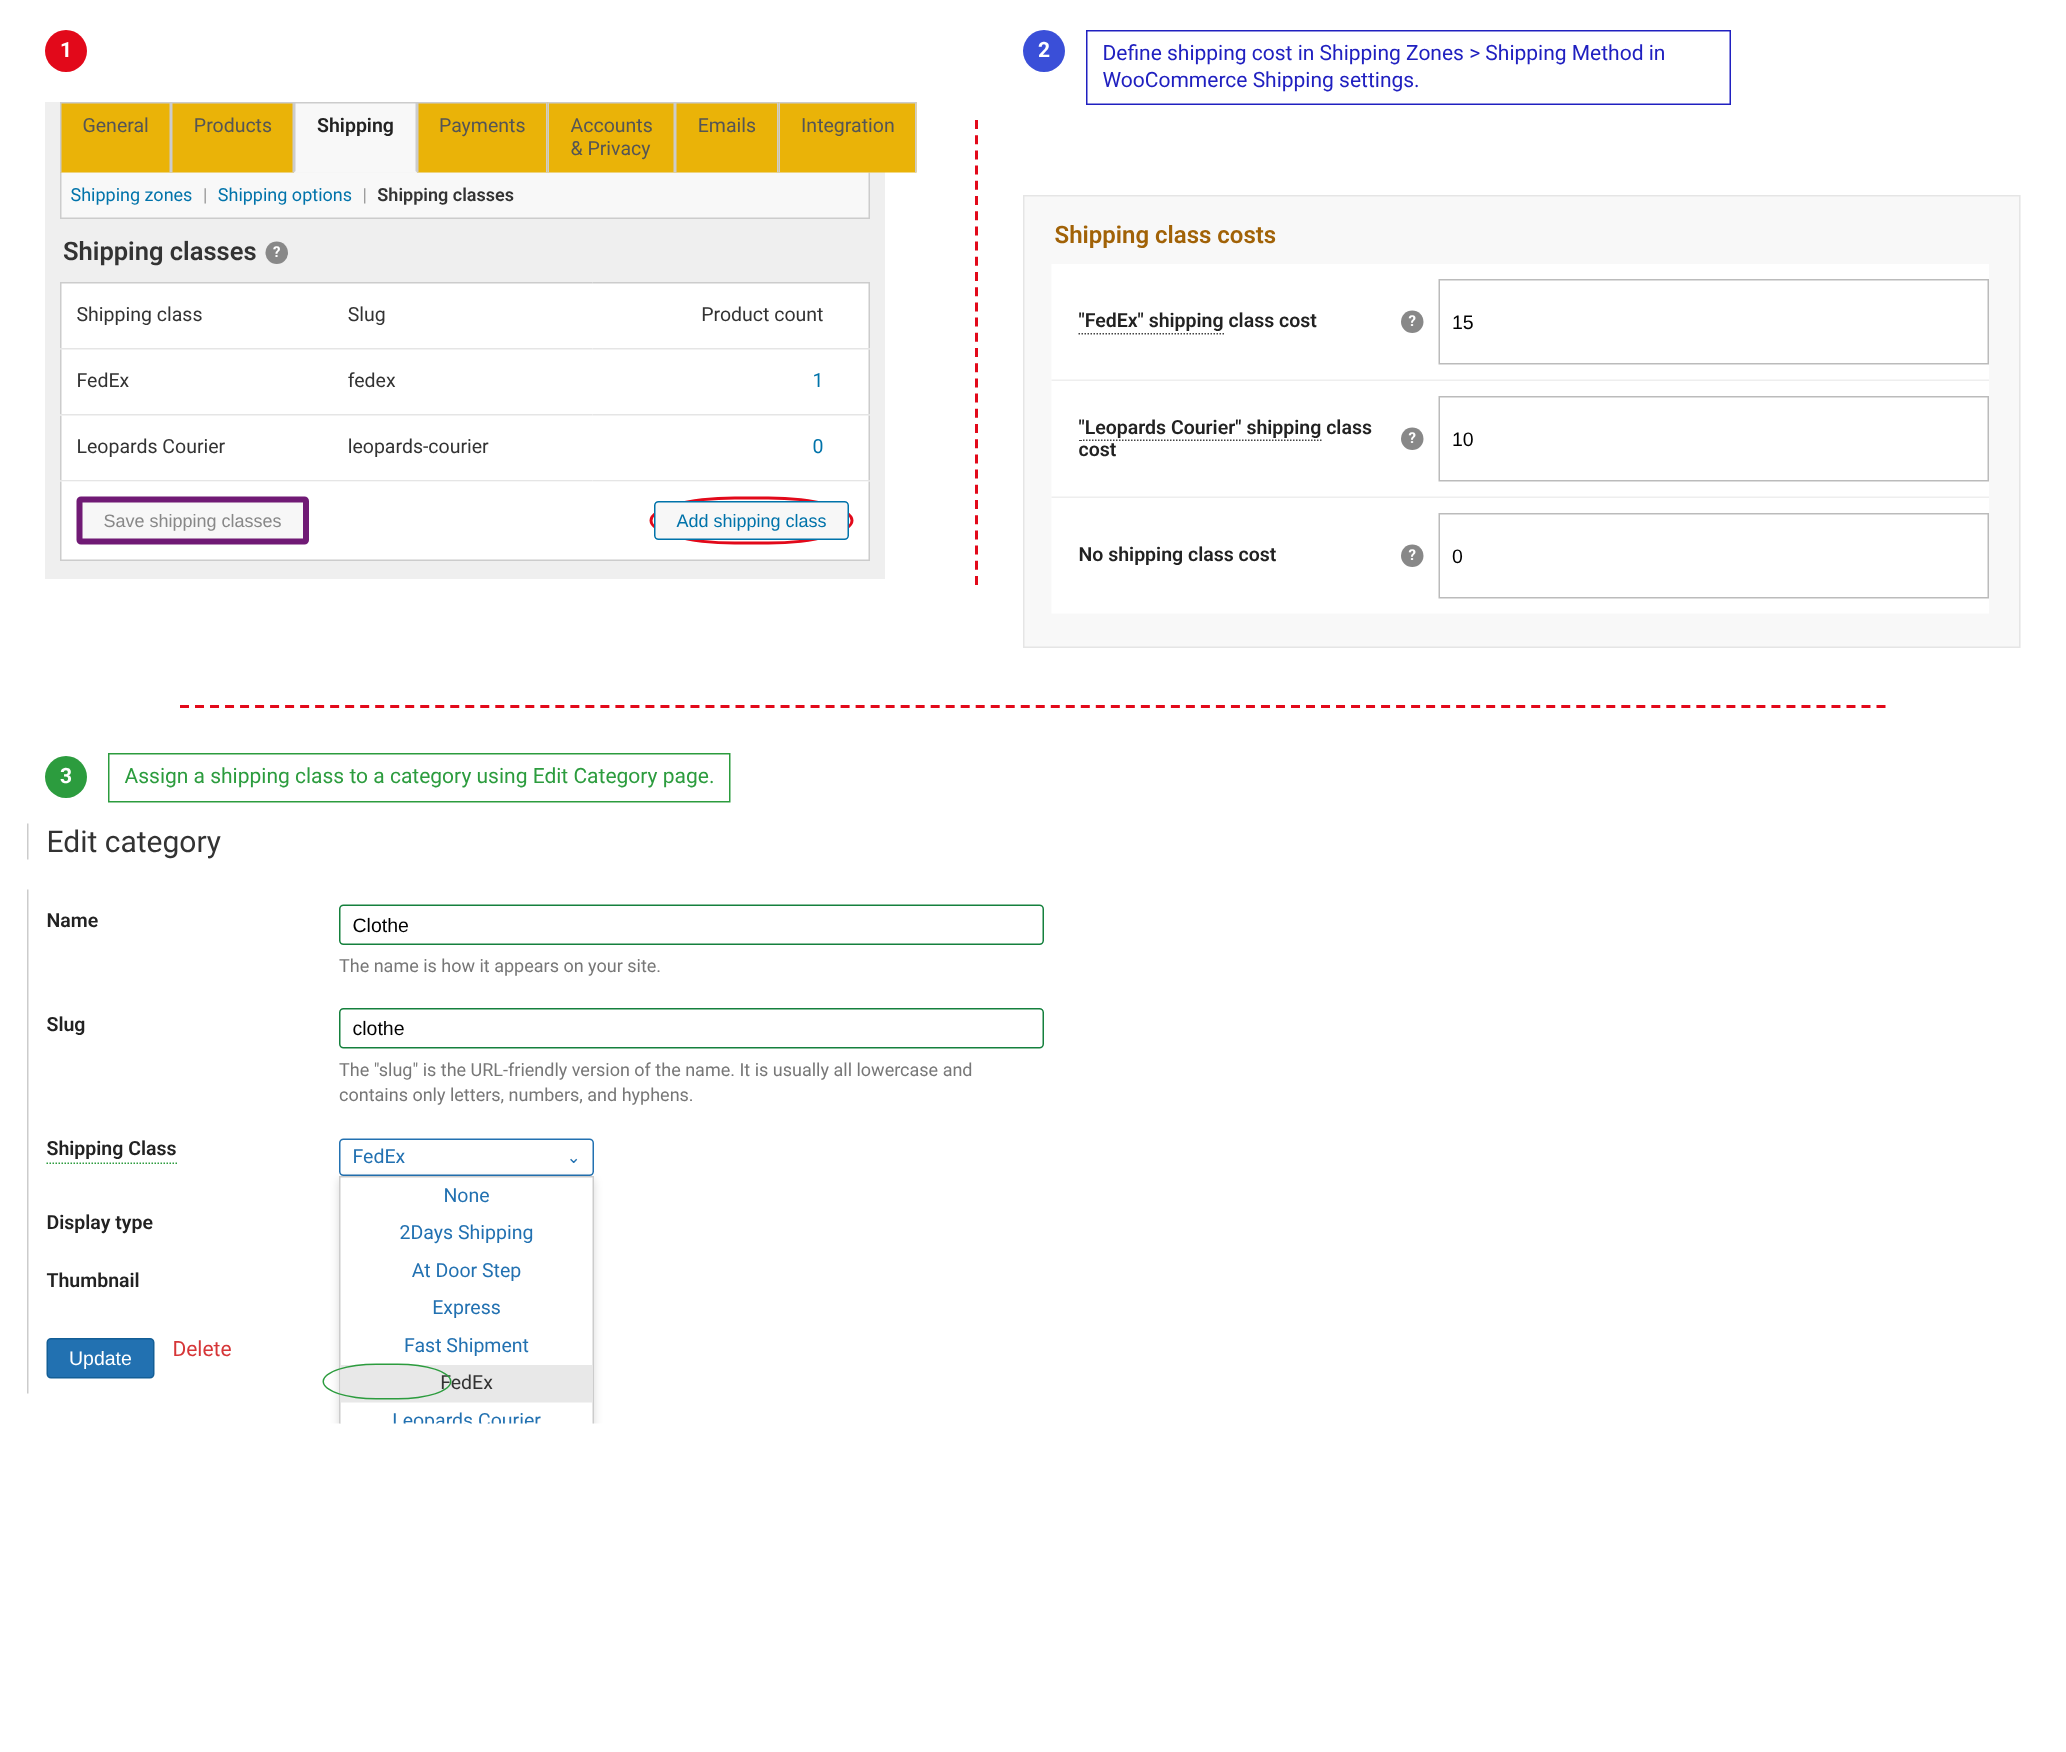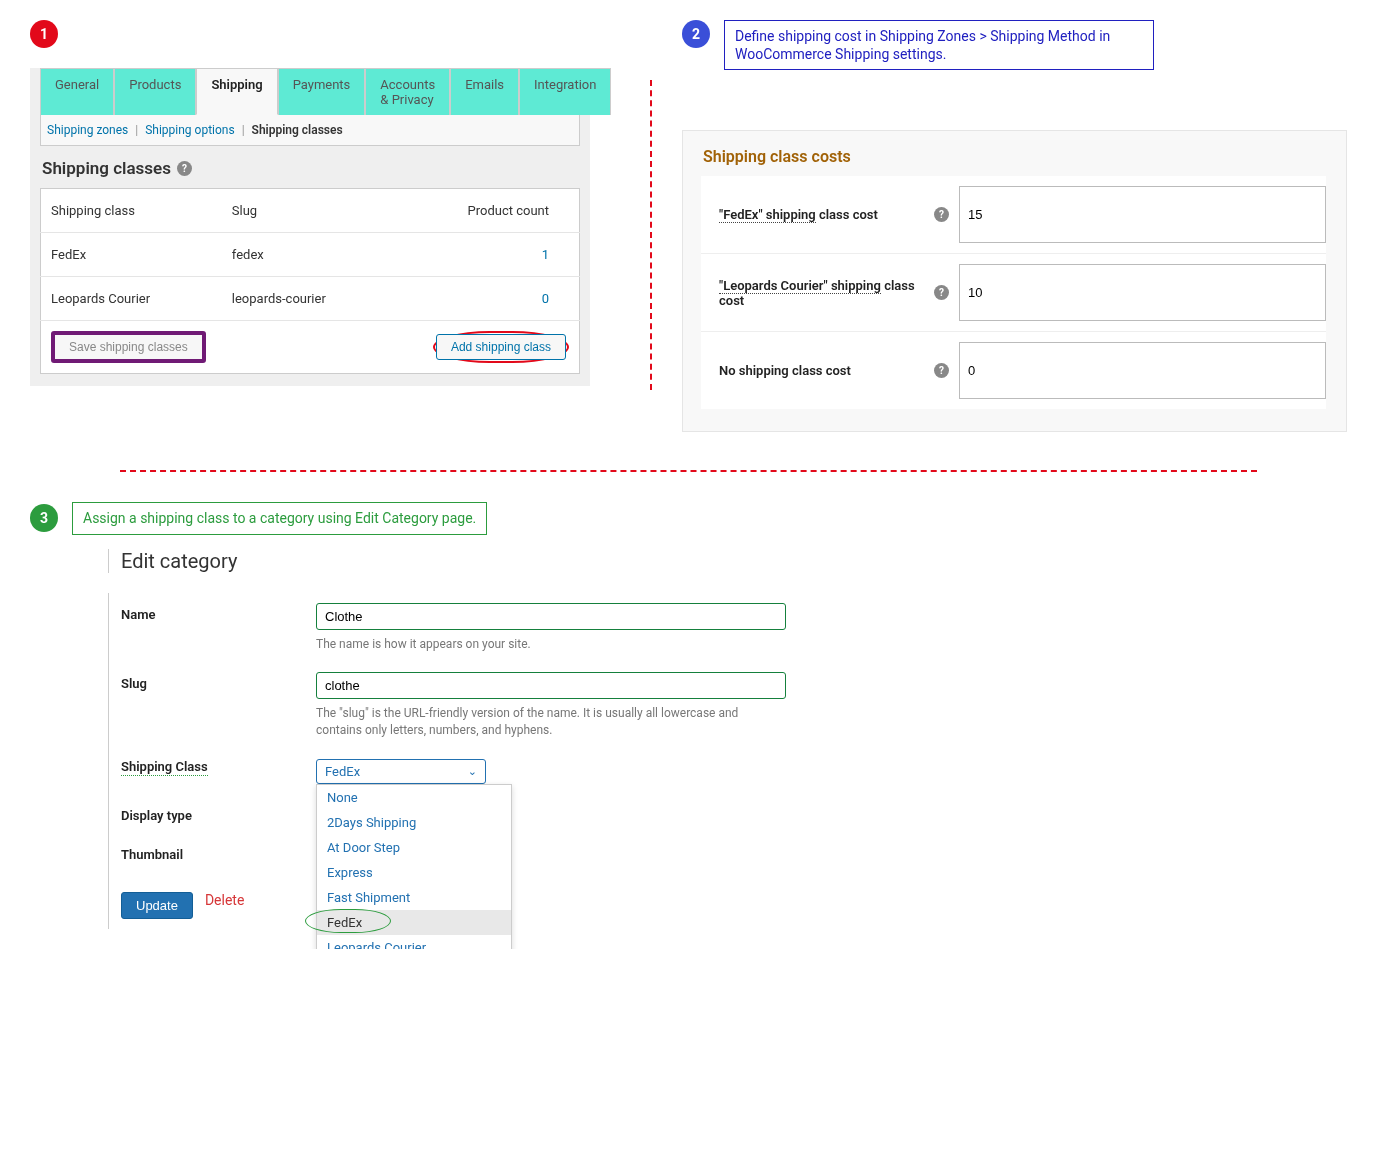--- a/index.html
+++ b/index.html
@@ -38,21 +38,21 @@
   
   .panel1 {
     background: #efefef;
     padding: 0 10px 12px 10px;
     margin-top: 20px;
     width: 560px;
   }
   .tabs { display: flex; background: #efefef; }
   .tab {
     padding: 8px 14px;
-    background: #5eead4;
+    background: #eab308;
     border: 1px solid #ccc;
     border-bottom: none;
     font-size: 13px;
     color: #555;
     margin-right: 0;
   }
   .tab.active { background: #f8f8f8; color: #222; font-weight: 600; border-bottom: 1px solid #f8f8f8; }
   .subnav {
     background: #f8f8f8;
     padding: 8px 6px;
@@ -131,21 +131,20 @@
   
   .vdash {
     border-left: 2px dashed #e2091a; height: 310px; margin-top: 60px;
   }
   .hdash {
     border-top: 2px dashed #e2091a; margin: 38px 90px 30px;
   }
 
   
   .panel3 {
-    margin-left: 90px;
     width: 700px;
     position: relative;
   }
   h2.edit-title { font-size: 20px; font-weight: 400; margin: 14px 0 20px; border-left:1px solid #ccc; padding-left:12px; margin-left:-12px; }
   .panel3 .inner { border-left:1px solid #ccc; padding-left:12px; margin-left:-12px; }
   .form-row { display:flex; align-items:flex-start; padding: 10px 0; }
   .form-label { width: 195px; font-size: 13px; font-weight: 600; color:#222; padding-top:4px;}
   .form-label.dotted { border-bottom: 1.5px dotted #2c9c3e; width:auto; margin-right:auto; padding-bottom:1px; }
   .form-label-wrap { width:195px; }
   .form-body { flex: 1; }
@@ -157,21 +156,21 @@
   .select-box {
     width: 170px; border:1.5px solid #2271b1; border-radius:3px;
     padding:4px 8px; font-size:13px; color:#2271b1;
     display:flex; justify-content:space-between; align-items:center;
     background:#fff;
   }
   .chev { font-size:11px; color:#2271b1; }
   .dropdown {
     position:absolute; background:#fff; border:1px solid #ccc;
     box-shadow:0 2px 6px rgba(0,0,0,.15);
-    width: 196px; margin-top:0;
+    width: 170px; margin-top:0;text-align:center;
   }
   .dropdown .opt { padding:5px 10px; font-size:13px; color:#2271b1; }
   .dropdown .opt.sel { background:#e8e8e8; color:#333; }
   .btn-update {
     background:#2271b1; color:#fff; border:1px solid #135e96;
     border-radius:3px; padding:5px 14px; font-size:13px; cursor:pointer;
   }
   .link-delete { color:#d63638; text-decoration:none; margin-left:12px; font-size:14px; }
 </style>
 </head>

